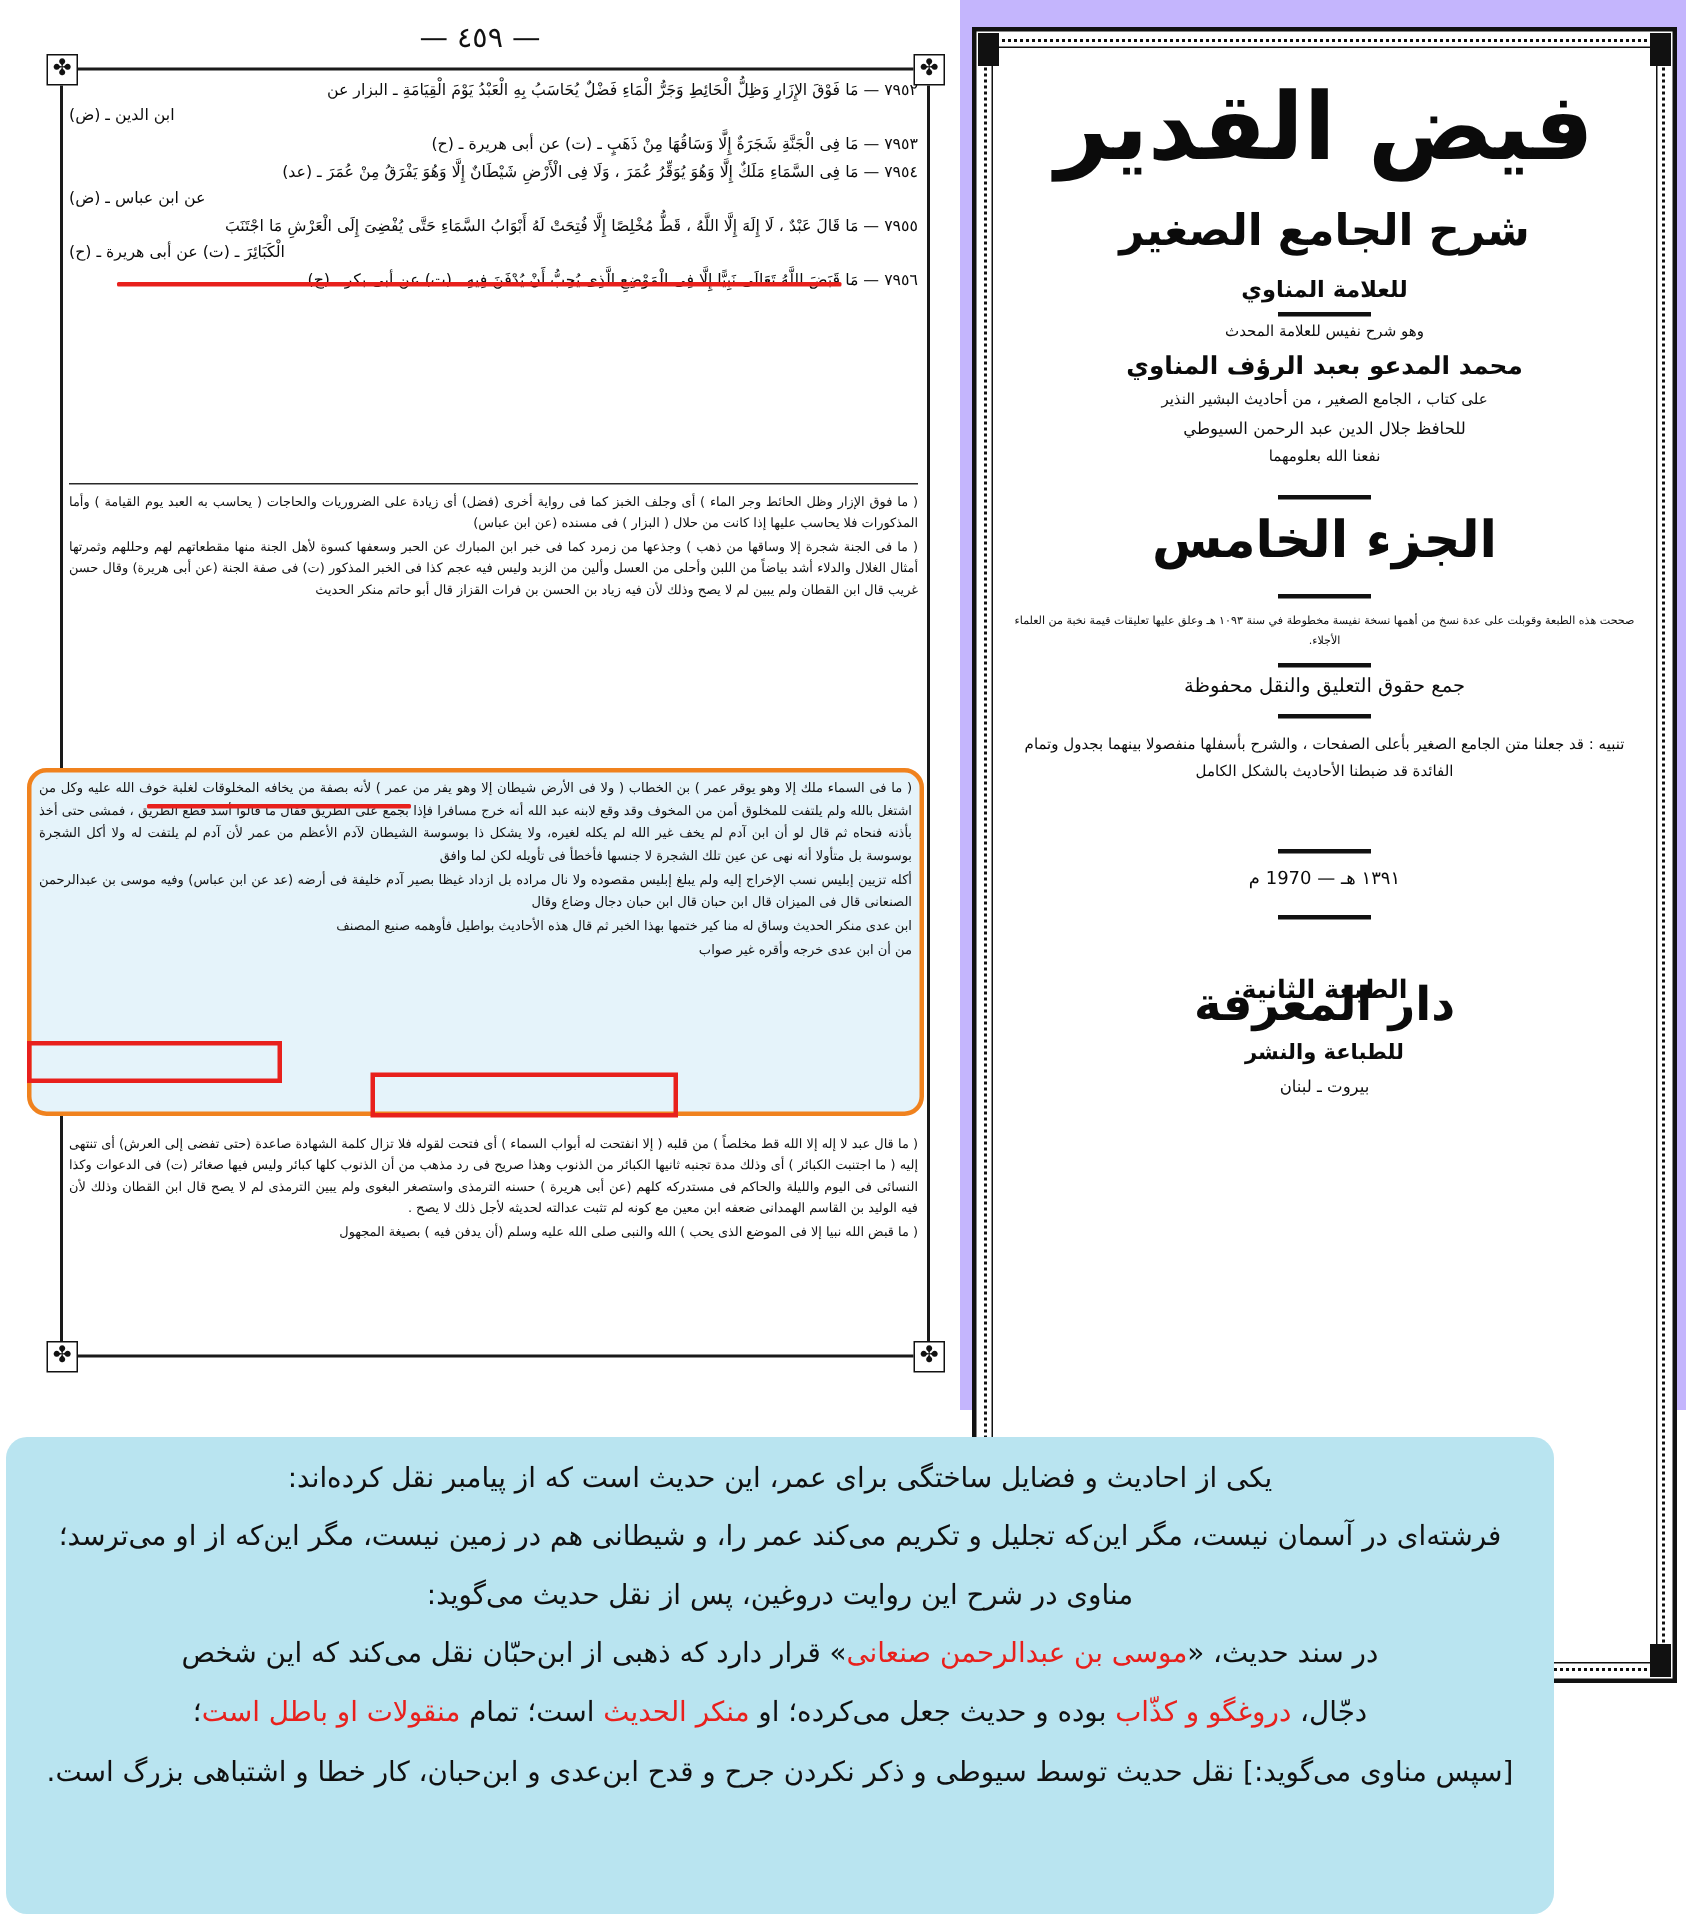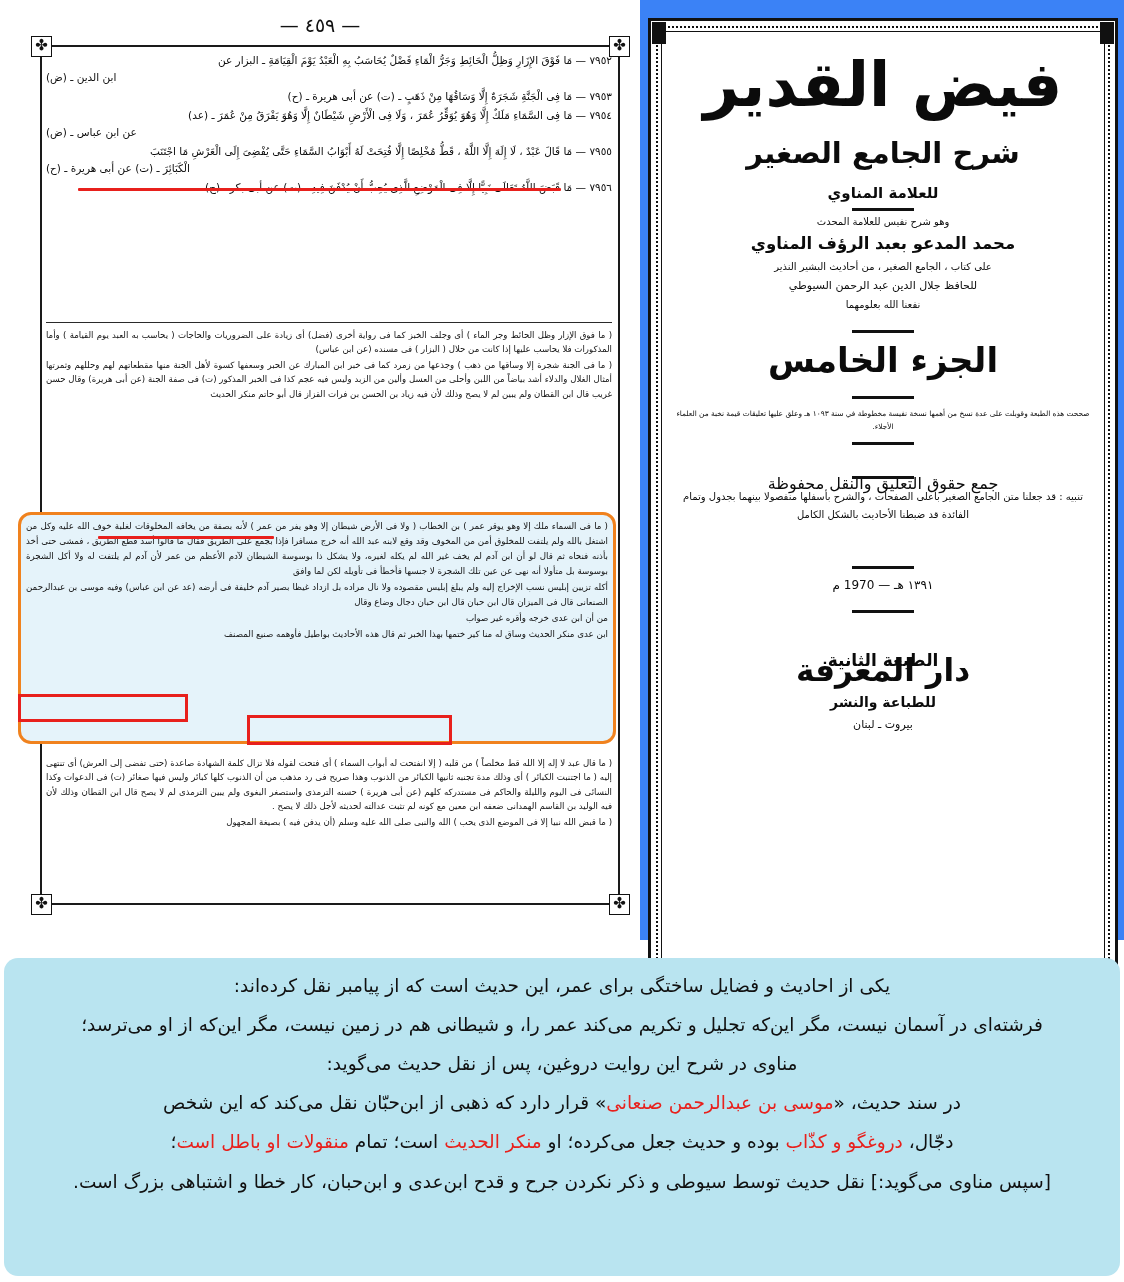--- a/index.html
+++ b/index.html
@@ -1,21 +1,21 @@
 <!DOCTYPE html>
 <html><head>
 <meta charset="utf-8">
 <style>
   html,body{margin:0;padding:0;background:#ffffff;}
   body{
     width:1124px;height:1282px;
     font-family:"DejaVu Sans","Liberation Sans",sans-serif;
     overflow:hidden;position:relative;
   }
-  .scan{position:absolute;left:0;top:0;width:1124px;height:940px;background:#3b82f6;}
+  .scan{position:absolute;left:0;top:0;width:1124px;height:940px;background:#c4b5fd;}
 
   
   .page-left{position:absolute;left:0;top:0;width:640px;height:940px;background:#fff;}
   .folio{
     position:absolute;top:14px;left:0;width:640px;text-align:center;
     font-family:"DejaVu Sans",sans-serif;font-size:19px;color:#111;letter-spacing:2px;
     direction:rtl;
   }
   .frame-top,.frame-bot{
     position:absolute;left:40px;width:578px;height:0;border-top:2px solid #1a1a1a;
@@ -106,31 +106,31 @@
   .t-sub{top:120px;font-size:29px;font-weight:bold;line-height:1.1;}
   .t-auth1{top:166px;font-size:15px;font-weight:bold;}
   .hr-s{position:absolute;left:50%;transform:translateX(-50%);width:62px;height:0;border-top:3px solid #111;}
   .t-line1{top:198px;font-size:10px;}
   .t-line2{top:216px;font-size:16.5px;font-weight:bold;letter-spacing:1px;}
   .t-line3{top:243px;font-size:10px;}
   .t-line4{top:261px;font-size:11px;}
   .t-line5{top:281px;font-size:10px;}
   .t-juz{top:322px;font-size:34px;font-weight:bold;letter-spacing:-1px;}
   .t-note1{top:390px;font-size:7.4px;line-height:1.7;}
-  .t-rights{top:456px;font-size:16px;}
+  .t-rights{top:432px;font-size:13px;}
   .t-tanbih{top:470px;font-size:10px;line-height:1.75;}
   .t-date{top:560px;font-size:12px;letter-spacing:1px;}
   .t-ed{top:600px;font-size:17px;font-weight:bold;letter-spacing:2px;margin-top:32px;}
   .t-pub{top:634px;font-size:31px;font-weight:bold;letter-spacing:-1px;}
   .t-pub2{top:676px;font-size:14px;font-weight:bold;letter-spacing:1px;}
   .t-city{top:700px;font-size:11px;letter-spacing:1px;}
 
   
   .fa-panel{
-    position:absolute;left:4px;top:958px;width:1116px;height:318px;
+    position:absolute;left:4px;top:958px;width:1032px;height:318px;
     background:#b9e4f0;border-radius:14px;box-sizing:border-box;
     padding:14px 22px 10px 22px;
     direction:rtl;text-align:center;
     font-family:"DejaVu Sans","Liberation Sans",sans-serif;
     color:#101010;
   }
   .fa-line{font-size:18.5px;line-height:1.52;margin:0 0 11px 0;white-space:nowrap;}
   .fa-line.last{margin-bottom:0;}
   .fa-red{color:#e8201c;}
 </style>
@@ -193,22 +193,22 @@
 
     <div class="sharh sharh-a">
       <p>( ما فوق الإزار وظل الحائط وجر الماء ) أى وجلف الخبز كما فى رواية أخرى (فضل) أى زيادة على الضروريات والحاجات ( يحاسب به العبد يوم القيامة ) وأما المذكورات فلا يحاسب عليها إذا كانت من حلال ( البزار ) فى مسنده (عن ابن عباس)</p>
       <p>( ما فى الجنة شجرة إلا وساقها من ذهب ) وجذعها من زمرد كما فى خبر ابن المبارك عن الحبر وسعفها كسوة لأهل الجنة منها مقطعاتهم لهم وحللهم وثمرتها أمثال الغلال والدلاء أشد بياضاً من اللبن وأحلى من العسل وألين من الزبد وليس فيه عجم كذا فى الخبر المذكور (ت) فى صفة الجنة (عن أبى هريرة) وقال حسن غريب قال ابن القطان ولم يبين لم لا يصح وذلك لأن فيه زياد بن الحسن بن فرات القزاز قال أبو حاتم منكر الحديث</p>
     </div>
 
     <div class="obox"></div>
     <div class="obox-txt">
       <p>( ما فى السماء ملك إلا وهو يوقر عمر ) بن الخطاب ( ولا فى الأرض شيطان إلا وهو يفر من عمر ) لأنه بصفة من يخافه المخلوقات لغلبة خوف الله عليه وكل من اشتغل بالله ولم يلتفت للمخلوق أمن من المخوف وقد وقع لابنه عبد الله أنه خرج مسافرا فإذا بجمع على الطريق فقال ما قالوا أسد قطع الطريق ، فمشى حتى أخذ بأذنه فنحاه ثم قال لو أن ابن آدم لم يخف غير الله لم يكله لغيره، ولا يشكل ذا بوسوسة الشيطان لآدم الأعظم من عمر لأن آدم لم يلتفت له ولا أكل الشجرة بوسوسة بل متأولا أنه نهى عن عين تلك الشجرة لا جنسها فأخطأ فى تأويله لكن لما وافق</p>
       <p>أكله تزيين إبليس نسب الإخراج إليه ولم يبلغ إبليس مقصوده ولا نال مراده بل ازداد غيظا بصير آدم خليفة فى أرضه (عد عن ابن عباس) وفيه موسى بن عبدالرحمن الصنعانى قال فى الميزان قال ابن حبان قال ابن حبان دجال وضاع وقال</p>
+      <p>ابن عدى منكر الحديث وساق له منا كير ختمها بهذا الخبر ثم قال هذه الأحاديث بواطيل فأوهمه صنيع المصنف</p>
       <p>من أن ابن عدى خرجه وأقره غير صواب</p>
-      <p>ابن عدى منكر الحديث وساق له منا كير ختمها بهذا الخبر ثم قال هذه الأحاديث بواطيل فأوهمه صنيع المصنف</p>
     </div>
     <div class="redline rl-2"></div>
     <div class="rbox rb-1"></div>
     <div class="rbox rb-2"></div>
 
     <div class="sharh sharh-c">
       <p>( ما قال عبد لا إله إلا الله قط مخلصاً ) من قلبه ( إلا انفتحت له أبواب السماء ) أى فتحت لقوله فلا تزال كلمة الشهادة صاعدة (حتى تفضى إلى العرش) أى تنتهى إليه ( ما اجتنبت الكبائر ) أى وذلك مدة تجنبه ثانيها الكبائر من الذنوب وهذا صريح فى رد مذهب من أن الذنوب كلها كبائر وليس فيها صغائر (ت) فى الدعوات وكذا النسائى فى اليوم والليلة والحاكم فى مستدركه كلهم (عن أبى هريرة ) حسنه الترمذى واستصغر البغوى ولم يبين الترمذى لم لا يصح قال ابن القطان وذلك لأن فيه الوليد بن القاسم الهمدانى ضعفه ابن معين مع كونه لم تثبت عدالته لحديثه لأجل ذلك لا يصح .</p>
       <p>( ما قبض الله نبيا إلا فى الموضع الذى يحب ) الله والنبى صلى الله عليه وسلم (أن يدفن فيه ) بصيغة المجهول</p>
     </div>
   </div>

